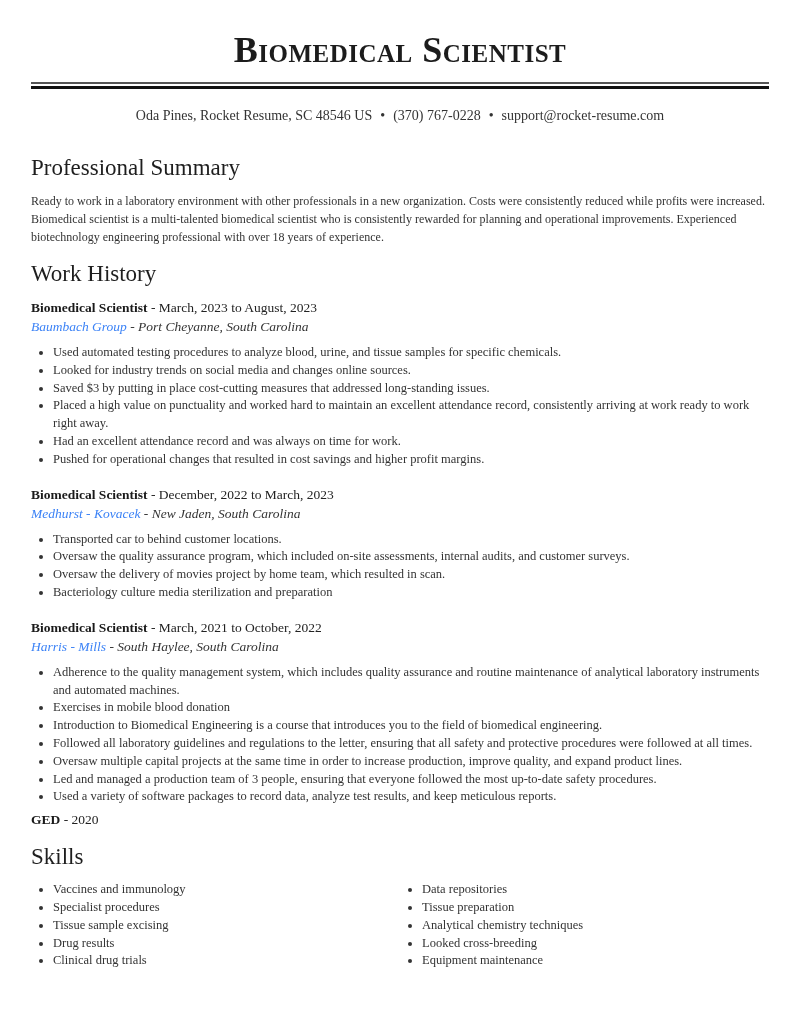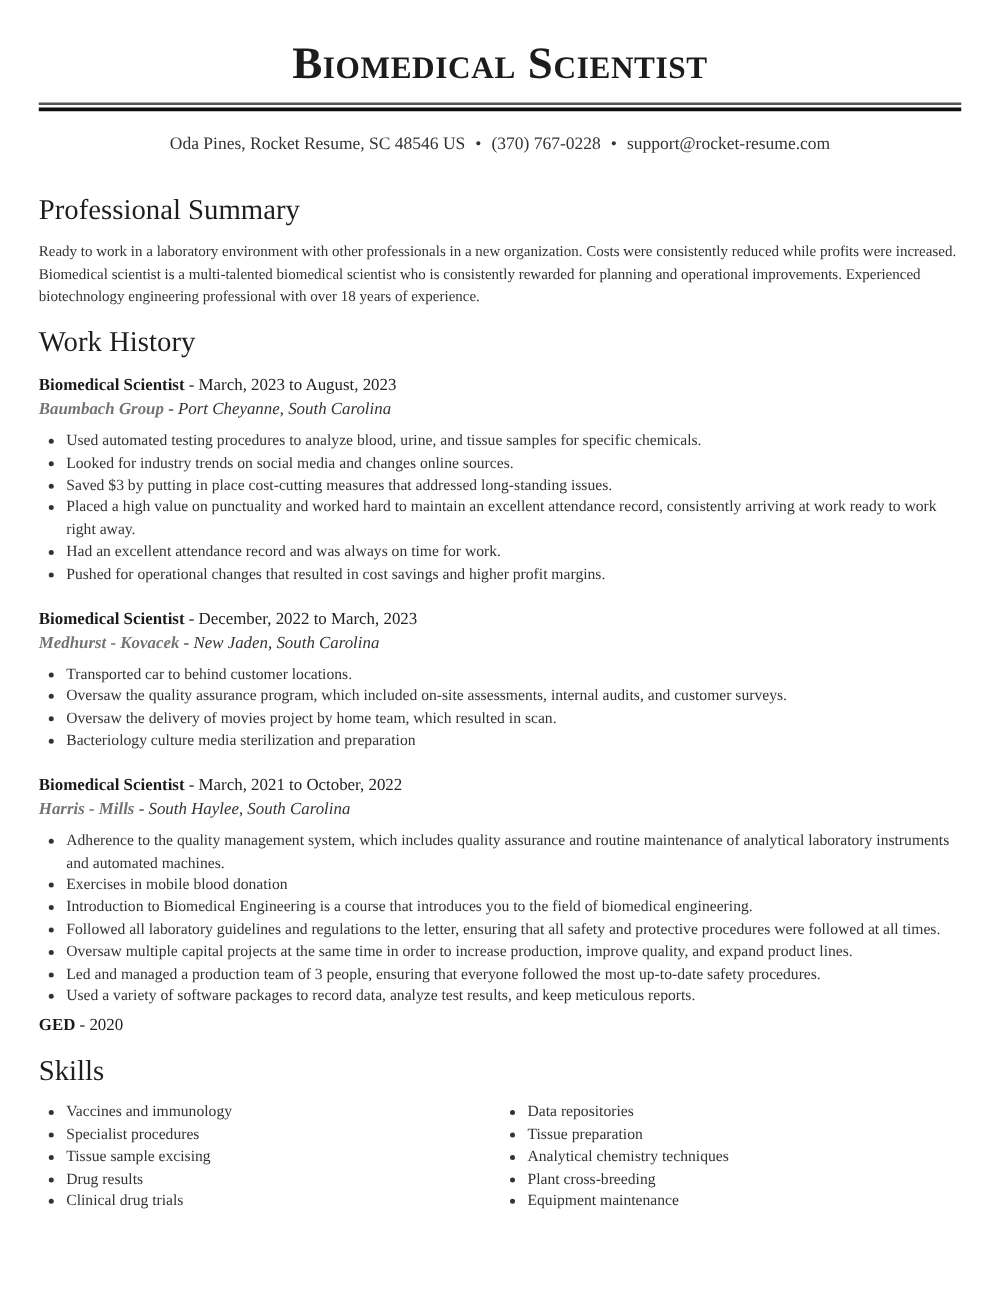--- a/index.html
+++ b/index.html
@@ -20,21 +20,21 @@
     text-align: center; font-size: 14px; color: #333; margin-top: 18px; line-height: 18px;
   }
   .contact .sep { margin: 0 8px; }
   h2.section {
     font-weight: normal; font-size: 23px; color: #1e1e1e; margin: 0; line-height: 28px;
   }
   .summary { font-size: 12px; line-height: 18px; color: #333; margin: 10px 0 0 0; }
   .job-head { font-size: 13.5px; line-height: 19px; color: #222; }
   .job-head b { font-weight: bold; color: #1a1a1a; }
   .org { font-size: 13.5px; line-height: 19px; font-style: italic; color: #333; }
-  .org b { font-weight: bold; color: #737373; }
+  .org b { font-weight: normal; color: #3b82f6; }
   ul.bullets { margin: 0; padding-left: 22px; font-size: 12.5px; line-height: 17.8px; color: #333; }
   ul.bullets li { padding-left: 0; }
   .skills { display: flex; }
   .skills ul { width: 364px; }
 </style>
 </head>
 <body>
 
 <div class="page">
   <h1 class="title">Biomedical Scientist</h1>
@@ -97,17 +97,17 @@
       <li>Vaccines and immunology</li>
       <li>Specialist procedures</li>
       <li>Tissue sample excising</li>
       <li>Drug results</li>
       <li>Clinical drug trials</li>
     </ul>
     <ul class="bullets">
       <li>Data repositories</li>
       <li>Tissue preparation</li>
       <li>Analytical chemistry techniques</li>
-      <li>Plant cross-breeding</li>
+      <li>Looked cross-breeding</li>
       <li>Equipment maintenance</li>
     </ul>
   </div>
 </div>
 
 </body></html>

